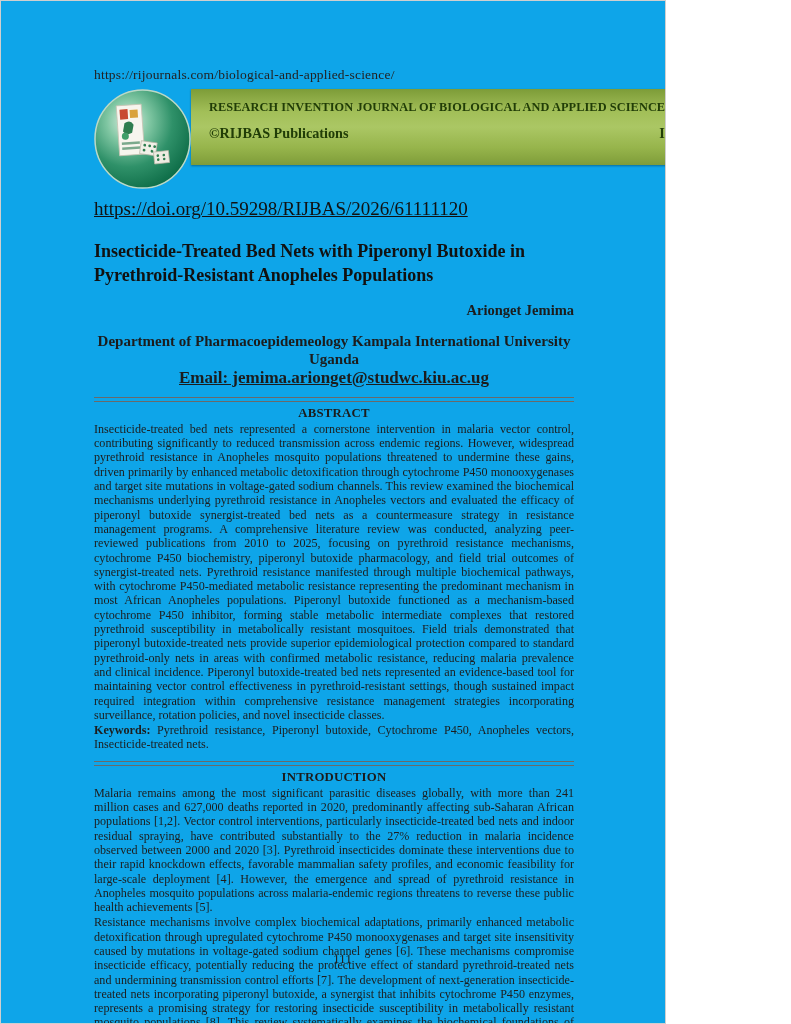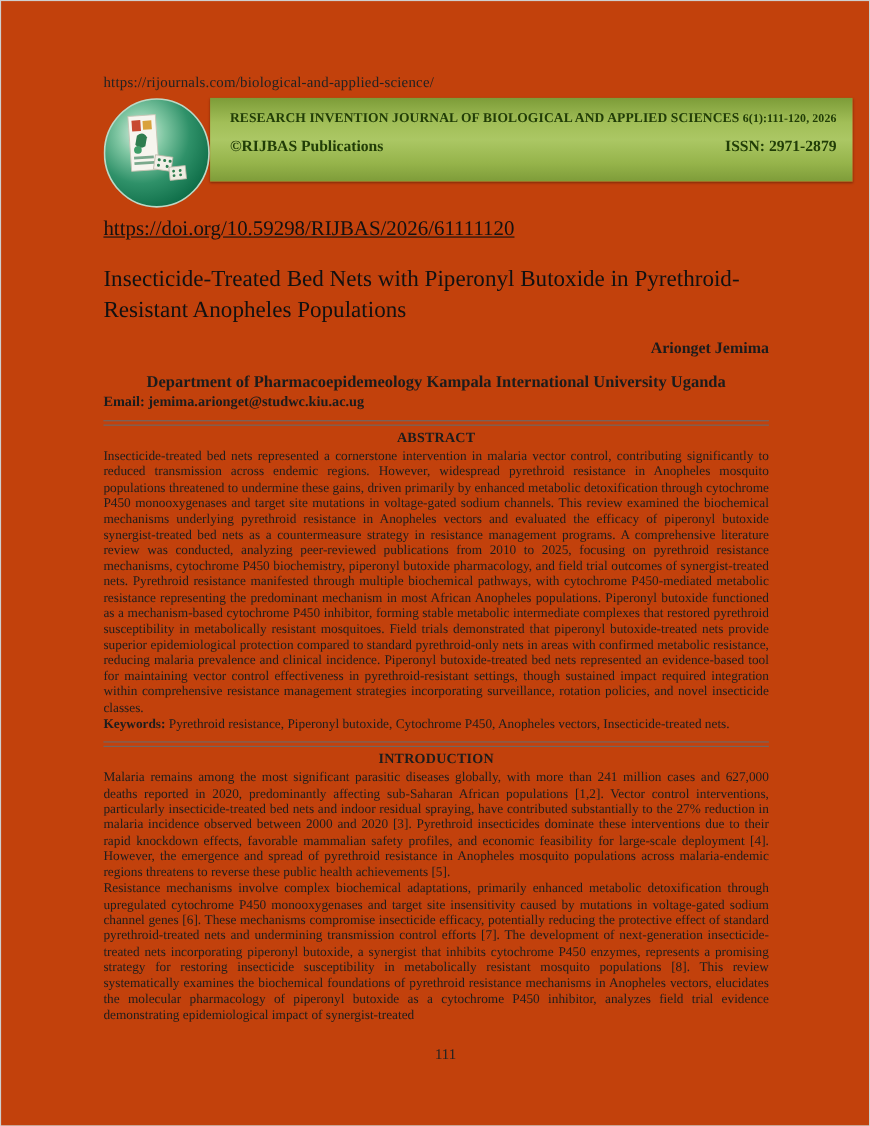--- a/index.html
+++ b/index.html
@@ -1,20 +1,20 @@
 <!DOCTYPE html>
 <html><head>
 <meta charset="utf-8">
 <style>
   html,body{margin:0;padding:0;background:#ffffff;}
   body{font-family:"Liberation Serif", serif; color:#1c1c1c;}
   .page{
     position:relative;
-    width:791px;height:1024px;
-    background:#c2410c;
+    width:666px;height:1024px;
+    background:#0ea5e9;
     border:1px solid #cfcfcf;
     box-sizing:border-box;
     overflow:hidden;
   }
   .content{margin-left:93px;margin-right:91px;}
   .top-url{
     margin-top:66px;
     font-size:13.5px;
     color:#222;
     letter-spacing:.2px;
@@ -50,43 +50,44 @@
     display:flex;
     justify-content:space-between;
     margin-top:10px;
     font-weight:bold;
     font-size:14.2px;
   }
   .doi-line{margin-top:9px;font-size:19px;}
   .doi-line a{color:#111;text-decoration:underline;}
   .title{
     margin:20px 0 0 0;
-    font-size:21px;
-    font-weight:normal;
+    font-size:18px;
+    font-weight:bold;
     line-height:1.32;
     color:#111;
   }
   .author{
     margin-top:14px;
     text-align:right;
     font-weight:bold;
     font-size:14.5px;
   }
   .affiliation{
     margin-top:13px;
     text-align:center;
     font-weight:bold;
     font-size:15px;
     line-height:1.2;
   }
   .email{
-    text-align:left;
-    font-weight:bold;
-    font-size:13px;
+    text-align:center;
+    font-weight:bold;
+    font-size:17px;
     line-height:1.2;
+    text-decoration:underline;
   }
   .double-rule{
     margin-top:9px;
     height:3px;
     border-top:1px solid #6a6a6a;
     border-bottom:1px solid #6a6a6a;
   }
   .section-heading{
     margin-top:4px;
     text-align:center;

